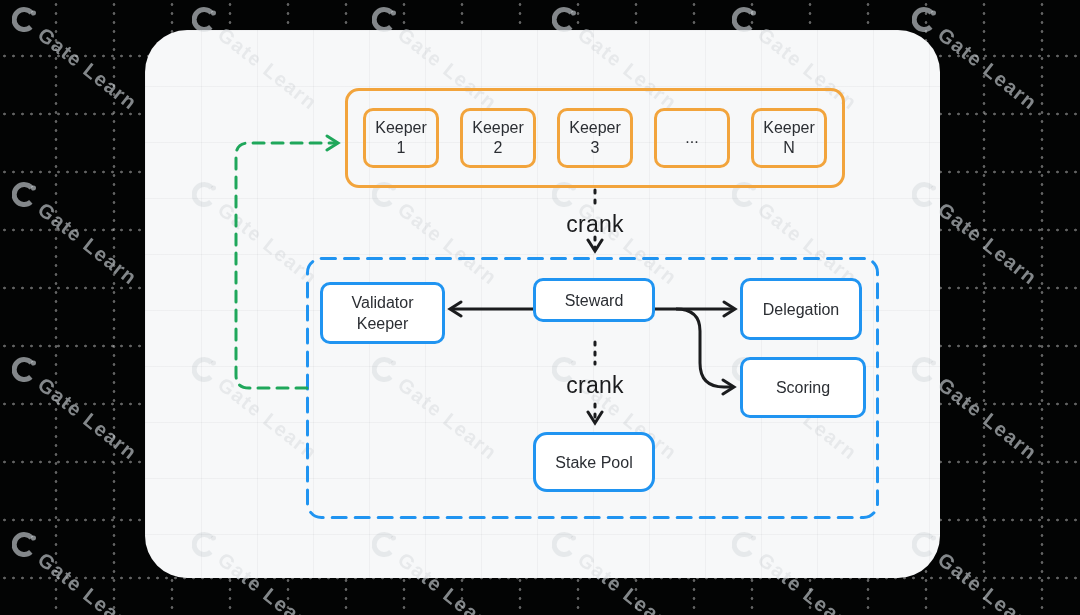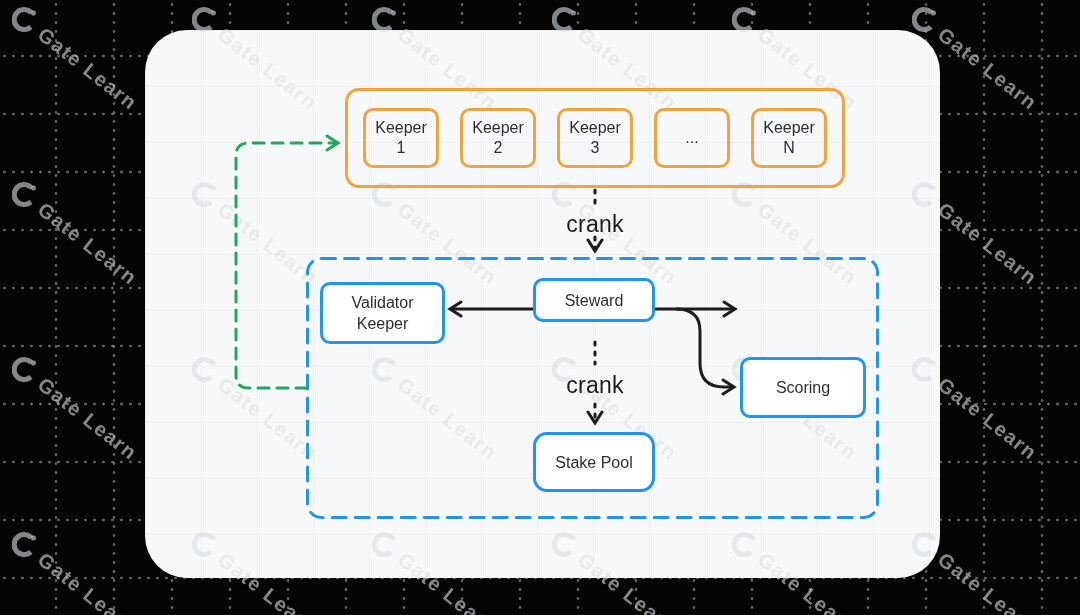--- a/index.html
+++ b/index.html
@@ -292,20 +292,23 @@
     <div class="crank-label crank-top">crank</div>
     <div class="crank-label crank-bottom">crank</div>
 
     <div class="node node-validator-history">
       <span>Validator</span>
       <span>Keeper</span>
     </div>
     <div class="node node-steward">
       <span>Steward</span>
     </div>
+    <div class="node node-delegation">
+      <span>Delegation</span>
+    </div>
     <div class="node node-scoring">
       <span>Scoring</span>
     </div>
     <div class="node node-stake-pool">
       <span>Stake Pool</span>
     </div>
 
     <svg class="arrows" width="795" height="548" viewBox="0 0 795 548">
       <defs>
         <marker id="chevInk" markerUnits="userSpaceOnUse" markerWidth="20" markerHeight="20" refX="12" refY="9" orient="auto">

